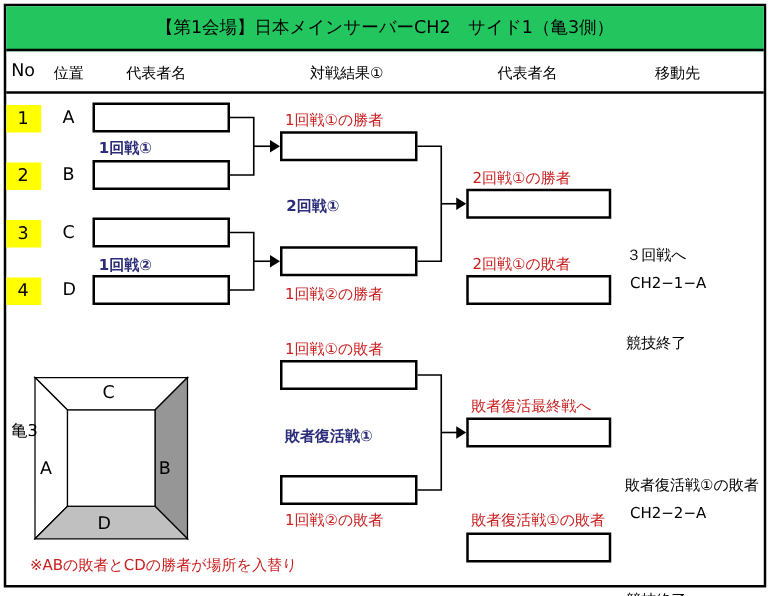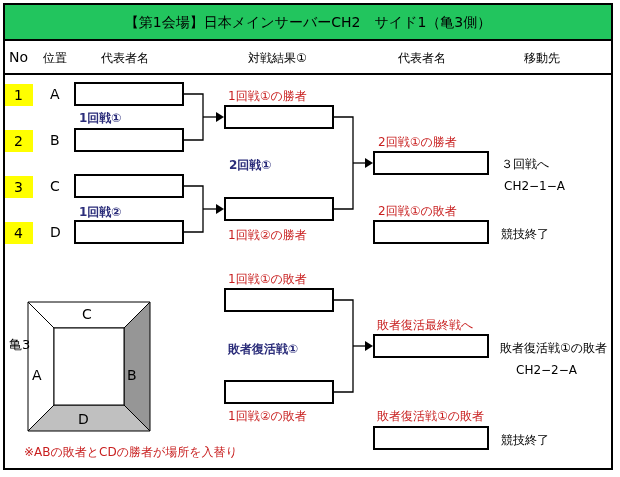--- a/index.html
+++ b/index.html
@@ -13,21 +13,21 @@
   .header-row { position: absolute; left: 5px; top: 41px; width: 606px; height: 34px;
                 border-bottom: 2px solid #000; box-sizing: border-box; font-size: 12px; }
   .header-row span { position: absolute; top: 9px; }
   .abs { position: absolute; }
   .numbox { position: absolute; width: 28px; height: 22px; background: #ffff00;
             font-size: 14px; line-height: 22px; padding-left: 9px; box-sizing: border-box; }
   .pos { position: absolute; font-size: 14px; }
   .slot { position: absolute; border: 2px solid #000; box-sizing: border-box; background: #fff; }
   .red { color: #c81e1e; font-size: 12px; position: absolute; white-space: nowrap; text-align: right; }
   .navy { color: #2b2d7a; font-size: 12px; font-weight: bold; position: absolute; white-space: nowrap; }
-  .dest { position: absolute; font-size: 12px; white-space: nowrap; }
+  .dest { position: absolute; font-size: 12px; white-space: nowrap; margin-top: 40px; }
   svg.lines { position: absolute; left: 0; top: 0; }
 </style>
 </head>
 <body>
 
 <div class="frame"></div>
 <div class="title-bar">【第1会場】日本メインサーバーCH2　サイド1（亀3側）</div>
 
 <div class="header-row">
   <span style="left:4px;font-size:14px;top:8px">No</span>
@@ -76,21 +76,21 @@
 <div class="navy" style="left:228px;top:341px">敗者復活戦①</div>
 <div class="slot" style="left:224px;top:380px;width:110px;height:24px"></div>
 <div class="red" style="left:228px;top:408px">1回戦②の敗者</div>
 
 <div class="red" style="left:377px;top:317px">敗者復活最終戦へ</div>
 <div class="slot" style="left:373px;top:334px;width:116px;height:24px"></div>
 <div class="red" style="left:377px;top:408px">敗者復活戦①の敗者</div>
 <div class="slot" style="left:373px;top:426px;width:116px;height:24px"></div>
 
 <div class="dest" style="left:500px;top:340px">敗者復活戦①の敗者</div>
-<div class="dest" style="left:516px;top:363px">CH2−2−A</div>
+<div class="dest" style="left:504px;top:363px">CH2−2−A</div>
 <div class="dest" style="left:501px;top:432px">競技終了</div>
 
 <svg class="lines" width="620" height="477">
   <g stroke="#000" stroke-width="1.3" fill="none">
     <polyline points="184,94 203,94 203,140 184,140"></polyline>
     <line x1="203" y1="117" x2="218" y2="117"></line>
     <polyline points="184,186 203,186 203,232 184,232"></polyline>
     <line x1="203" y1="209" x2="218" y2="209"></line>
     <polyline points="334,117 353,117 353,209 334,209"></polyline>
     <line x1="353" y1="163" x2="367" y2="163"></line>

